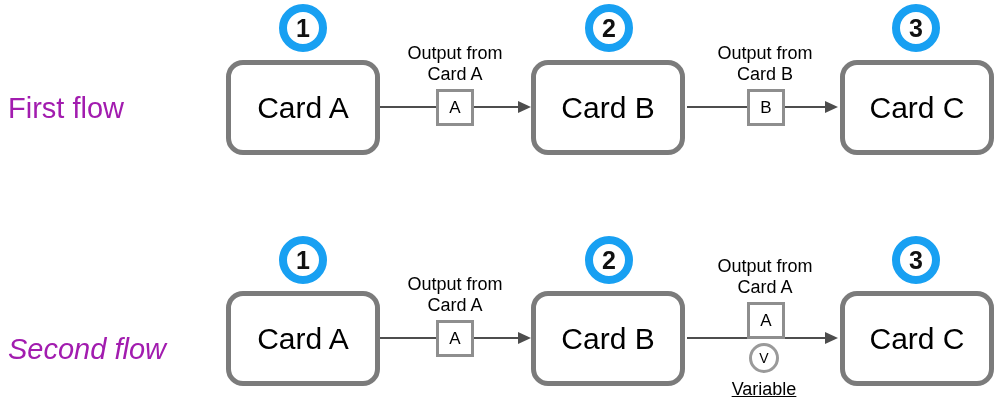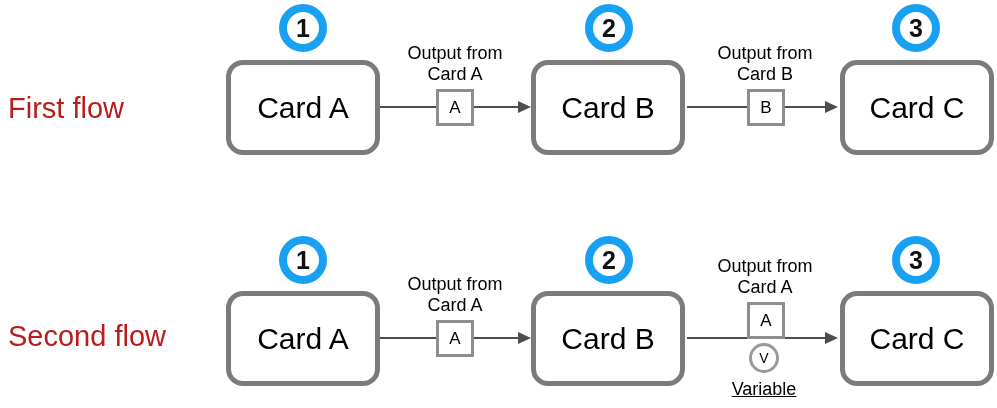--- a/index.html
+++ b/index.html
@@ -8,21 +8,21 @@
     width: 997px;
     height: 408px;
     background: #ffffff;
     font-family: "Liberation Sans", sans-serif;
     overflow: hidden;
   }
   .flow { position: absolute; inset: 0; }
   .flow-label {
     position: absolute;
     font-size: 29px;
-    color: #b91c1c;
+    color: #a21caf;
     white-space: nowrap;
   }
   .card {
     position: absolute;
     width: 154px;
     height: 95px;
     box-sizing: border-box;
     border: 5px solid var(--card-border, #7b7b7b);
     border-radius: 17px;
     background: #ffffff;
@@ -151,21 +151,21 @@
     </div>
     <div class="card" style="left:531px; top:60px;">
       <span class="card-label">Card B</span>
     </div>
     <div class="card" style="left:840px; top:60px;">
       <span class="card-label">Card C</span>
     </div>
   </div>
 
   <div class="flow">
-    <div class="flow-label" style="left:8px; top:320px;">Second flow</div>
+    <div class="flow-label" style="left:8px; top:333px;font-style:italic;">Second flow</div>
 
     <div class="hline" style="left:380px; top:337px; width:140px;"></div>
     <div class="arrowhead" style="left:518px; top:332px;"></div>
     <div class="conn-caption" style="left:385px; top:274px;">
       <span style="display:block;">Output from</span>
       <span style="display:block;">Card A</span>
     </div>
     <div class="token-box" style="left:436px; top:320px;">
       <span>A</span>
     </div>

